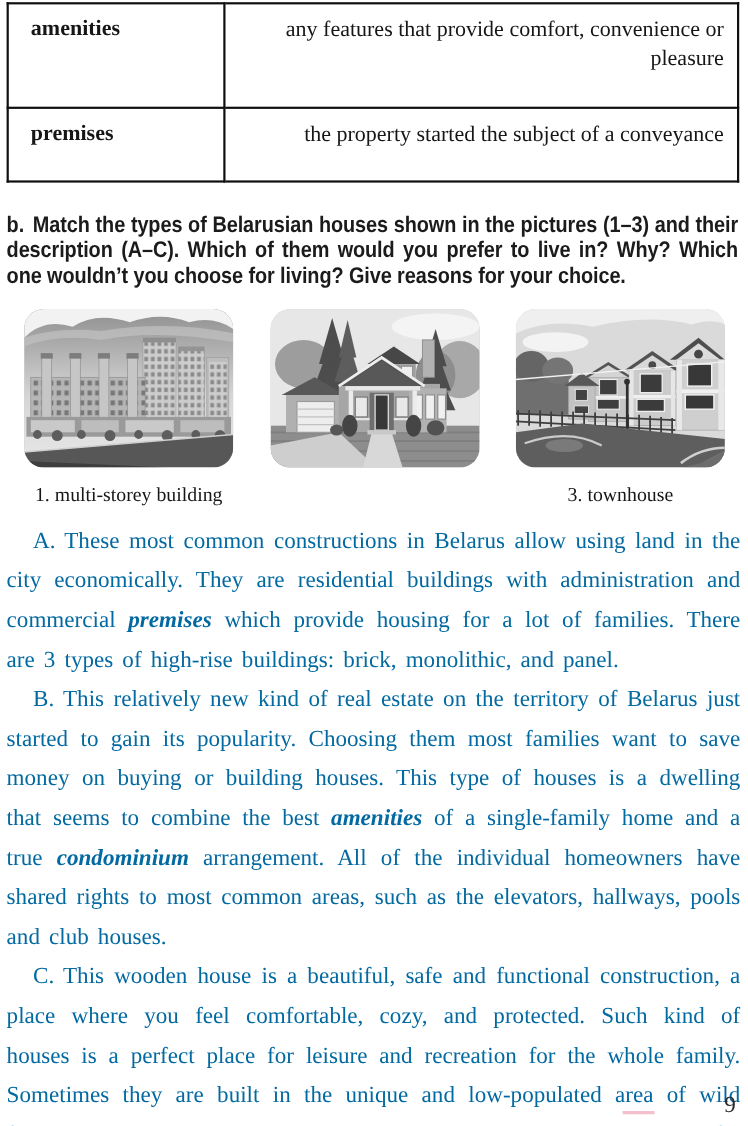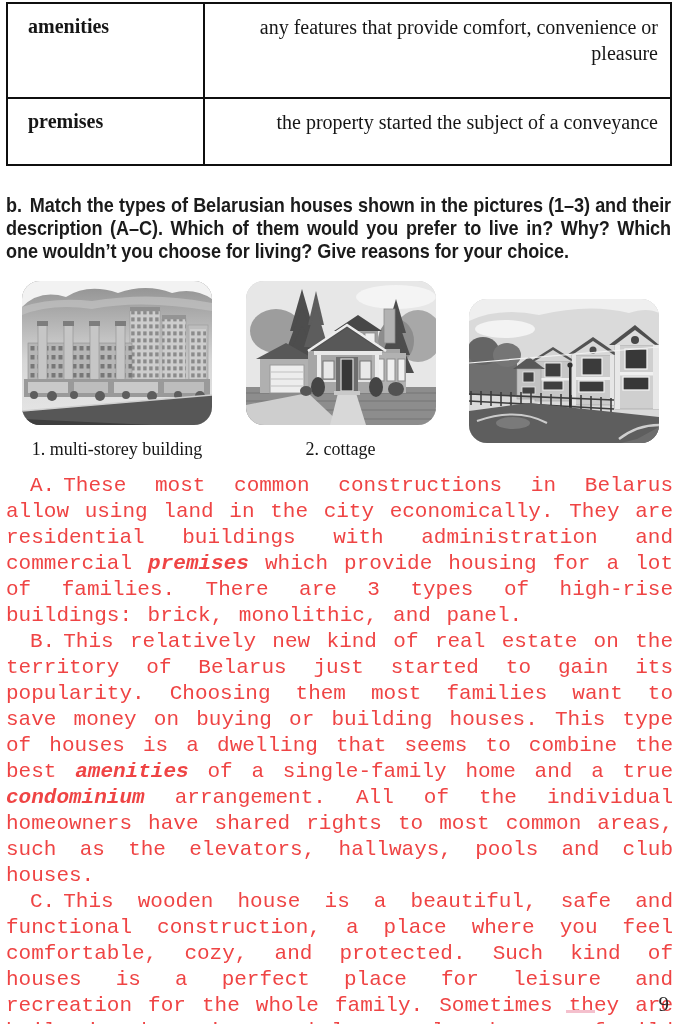--- a/index.html
+++ b/index.html
@@ -21,31 +21,31 @@
   .task {
     margin-top:27px; width:754px;
     transform:scaleX(0.882); transform-origin:0 0;
     font-family:"Liberation Sans", sans-serif; font-weight:bold;
     font-size:20.5px; line-height:23px; letter-spacing:-0.1px;
     text-align:justify; color:#1b1b1b;
   }
   .task-label { margin-right:9px; }
 
   
-  .pictures { display:flex; justify-content:space-between; margin-top:19px; padding:0 14px 0 16px;align-items:center; }
+  .pictures { display:flex; justify-content:space-between; margin-top:19px; padding:0 14px 0 16px; }
   figure.pic { margin:0; width:190px; }
   .photo { display:block; width:190px; height:144px; border-radius:18px; overflow:hidden; background:#cccccc; }
   .photo svg { display:block; }
   figcaption { margin-top:14px; text-align:center; font-size:18px; color:#161616; white-space:nowrap; }
 
   
   .descriptions { margin-top:13px; }
   p.desc {
-    margin:0; font-size:21px; line-height:26px; text-align:justify;
-    text-indent:24px; word-spacing:3px; color:#ef4444;font-family:Liberation Mono, monospace;
+    margin:0; font-size:21px; line-height:36px; text-align:justify;
+    text-indent:24px; word-spacing:3px; color:#0369a1;
   }
   .desc-label { margin-right:8px; }
   .term { font-weight:bold; font-style:italic; }
 
   
   .pink-mark { position:absolute; left:566px; top:1010px; width:29px; height:3px; background:#f4c0cd; }
   .page-number { position:absolute; right:11px; top:992px; font-size:21px; color:#2a2a2a; }
 </style>
 </head>
 <body>
@@ -179,21 +179,20 @@
             <rect x="114" y="80" width="11" height="18" fill="#e8e8e8" stroke="#777777" stroke-width="1"></rect>
             <path d="M68,100 H90 M112,100 H133" stroke="#e4e4e4" stroke-width="2"></path>
             <ellipse cx="72" cy="106" rx="7" ry="10" fill="#454545"></ellipse>
             <ellipse cx="130" cy="106" rx="7" ry="10" fill="#454545"></ellipse>
             <ellipse cx="150" cy="108" rx="8" ry="7" fill="#525252"></ellipse>
             <ellipse cx="60" cy="110" rx="6" ry="5" fill="#565656"></ellipse>
             <polygon points="92,112 110,112 120,144 84,144" fill="#d8d8d8"></polygon>
             <rect x="88" y="110" width="26" height="4" fill="#c9c9c9"></rect>
           </svg>
         </span>
-        <figcaption>2. cottage</figcaption>
       </figure>
 
       <figure class="pic">
         <span class="photo">
           <svg width="190" height="144" viewBox="0 0 190 144" xmlns="http://www.w3.org/2000/svg">
             <rect width="190" height="144" fill="#dadada"></rect>
             <path d="M0,22 Q30,8 70,16 Q120,4 160,14 Q178,8 190,14 L190,0 L0,0 Z" fill="#efefef"></path>
             <ellipse cx="36" cy="30" rx="30" ry="9" fill="#f3f3f3"></ellipse>
             <rect x="0" y="48" width="48" height="48" fill="#6f6f6f"></rect>
             <ellipse cx="14" cy="52" rx="16" ry="14" fill="#656565"></ellipse>
@@ -239,20 +238,21 @@
             <rect x="100" y="68" width="2.4" height="42" fill="#2f2f2f"></rect>
             <circle cx="101" cy="66" r="2.6" fill="#2f2f2f"></circle>
 
             <polygon points="0,144 0,112 60,104 190,118 190,144" fill="#5e5e5e"></polygon>
             <path d="M8,122 Q48,108 78,124" stroke="#cbcbcb" stroke-width="2" fill="none"></path>
             <ellipse cx="44" cy="124" rx="17" ry="6" fill="#7a7a7a"></ellipse>
             <path d="M150,140 Q168,126 190,126" stroke="#cfcfcf" stroke-width="2.4" fill="none"></path>
             <polygon points="190,144 190,128 168,140 152,144" fill="#6d6d6d"></polygon>
           </svg>
         </span>
+        <figcaption>3. townhouse</figcaption>
       </figure>
     </div>
 
     <div class="descriptions">
       <p class="desc"><span class="desc-label">A.</span><span>These most common constructions in Belarus allow using land in the city economically. They are residential buildings with administration and commercial </span><span class="term">premises</span><span> which provide housing for a lot of families. There are 3 types of high-rise buildings: brick, monolithic, and panel.</span></p>
 
       <p class="desc"><span class="desc-label">B.</span><span>This relatively new kind of real estate on the territory of Belarus just started to gain its popularity. Choosing them most families want to save money on buying or building houses. This type of houses is a dwelling that seems to combine the best </span><span class="term">amenities</span><span> of a single-family home and a true </span><span class="term">condominium</span><span> arrangement. All of the individual homeowners have shared rights to most common areas, such as the elevators, hallways, pools and club houses.</span></p>
 
       <p class="desc"><span class="desc-label">C.</span><span>This wooden house is a beautiful, safe and functional construction, a place where you feel comfortable, cozy, and protected. Such kind of houses is a perfect place for leisure and recreation for the whole family. Sometimes they are built in the unique and low-populated area of wild forests and small lakes. From the windows, you can enjoy a beautiful panorama of the surrounding landscapes. The wooden walls always keep the house cold inside in the summer and warm in the winter.</span></p>
     </div>

